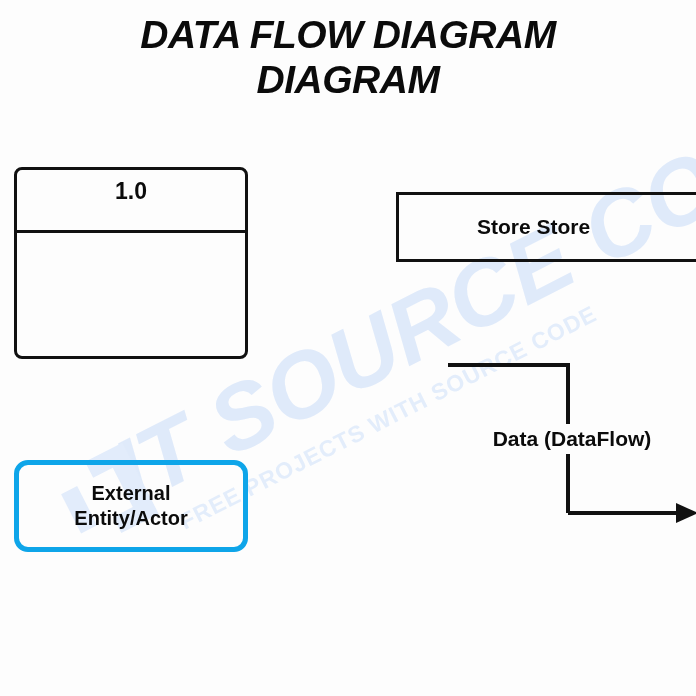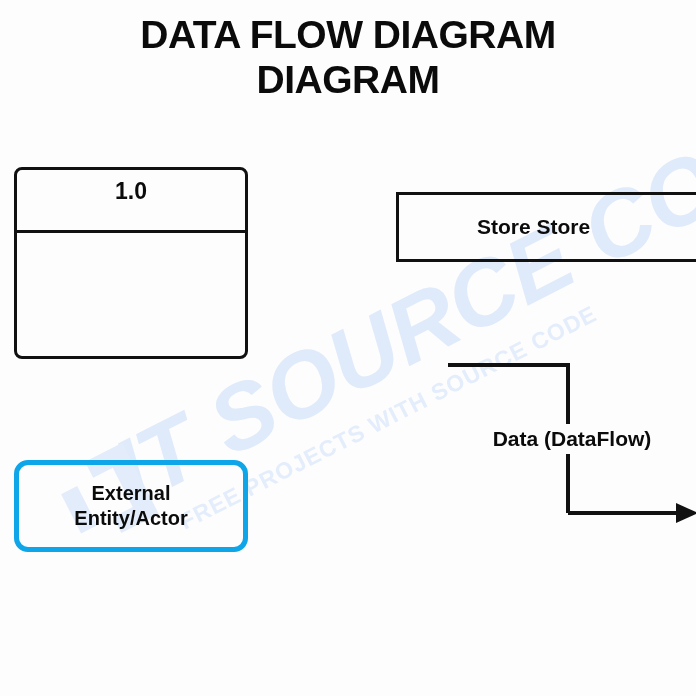--- a/index.html
+++ b/index.html
@@ -51,20 +51,21 @@
     left: 0;
     top: 12px;
     width: 696px;
     text-align: center;
     z-index: 3;
   }
   .title-line {
     display: block;
     font-family: "Liberation Sans", sans-serif;
     font-weight: bold;
+    font-style: italic;
     font-size: 39px;
     line-height: 45px;
     letter-spacing: -0.5px;
     color: #0b0b0b;
     white-space: nowrap;
   }
 
   
   #process-symbol {
     position: absolute;

